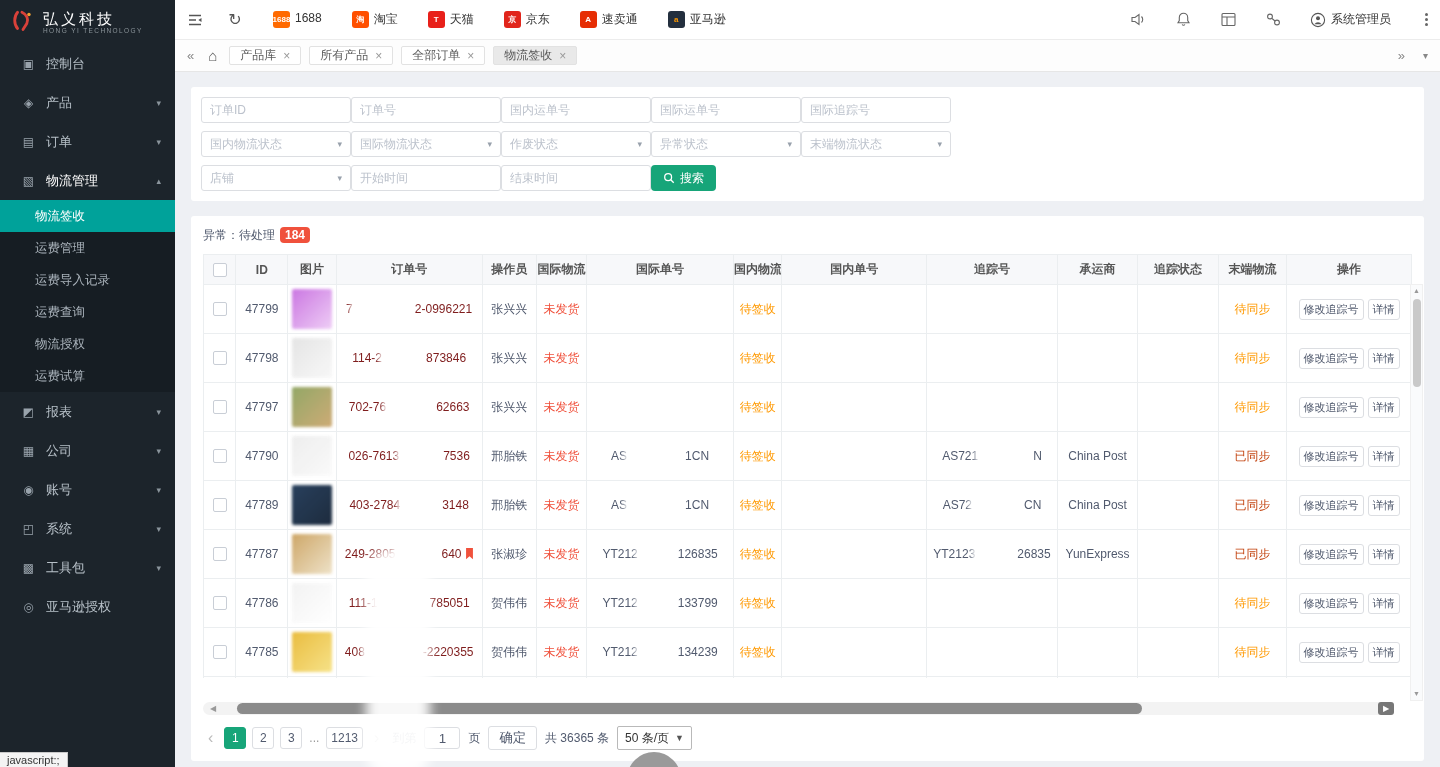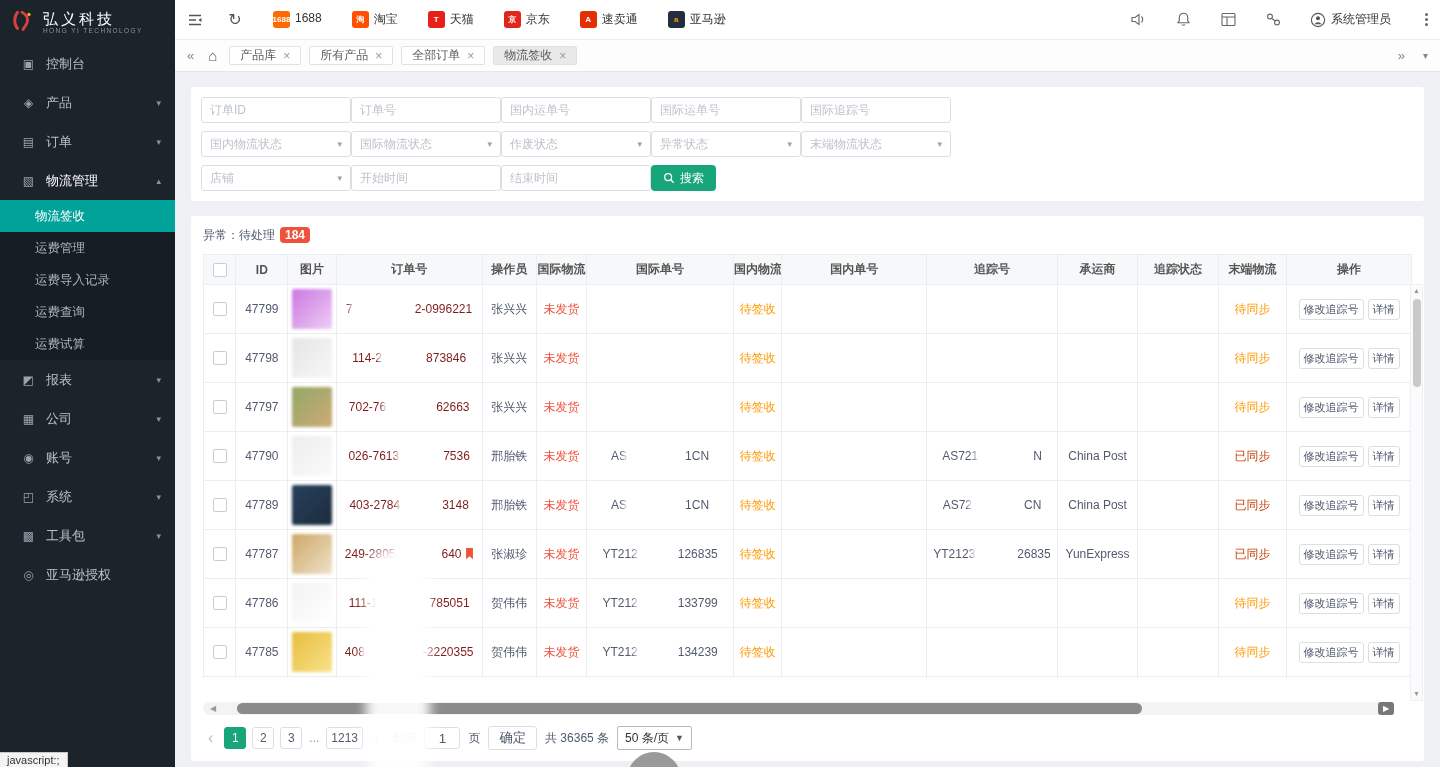--- a/index.html
+++ b/index.html
@@ -145,20 +145,21 @@
         <div class="sd-item open">
       <span class="sd-ic">▧</span>
       <span>物流管理</span>
       <span class="sd-caret">▴</span>
         </div>
         <div class="sd-sub">
           <div class="sd-sub-item act"><span>物流签收</span></div>
           <div class="sd-sub-item"><span>运费管理</span></div>
           <div class="sd-sub-item"><span>运费导入记录</span></div>
           <div class="sd-sub-item"><span>运费查询</span></div>
+          <div class="sd-sub-item"><span>物流授权</span></div>
           <div class="sd-sub-item"><span>运费试算</span></div>
         </div>
         <div class="sd-item">
       <span class="sd-ic">◩</span>
       <span>报表</span>
       <span class="sd-caret">▾</span>
         </div>
         <div class="sd-item">
       <span class="sd-ic">▦</span>
       <span>公司</span>

